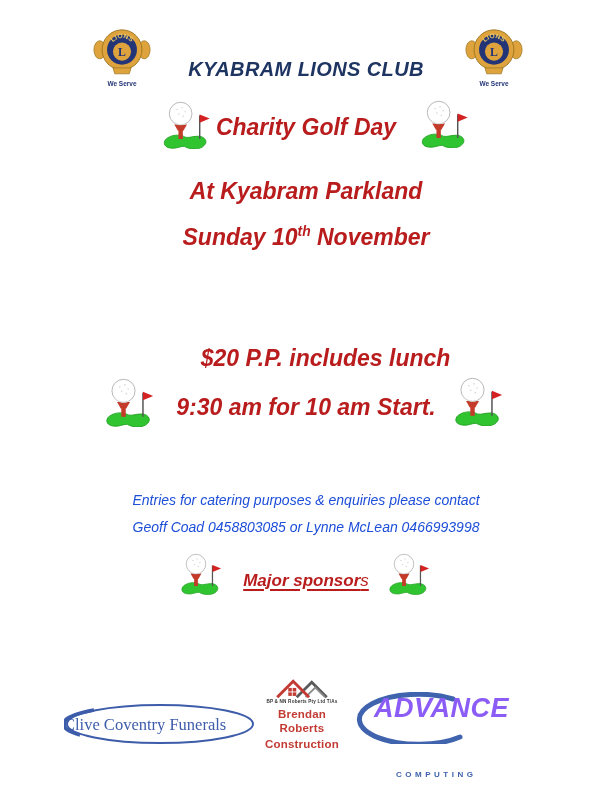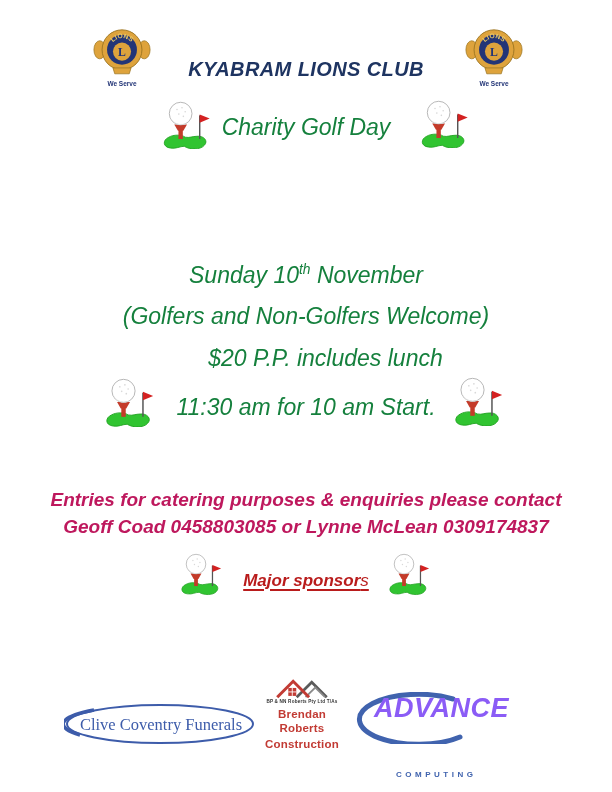--- a/index.html
+++ b/index.html
@@ -15,35 +15,35 @@
     position:absolute; left:0; right:0;
     text-align:center;
     white-space:nowrap;
   }
   .club-title {
     top:57px; line-height:24px;
     font-size:20px; font-weight:bold; font-style:italic;
     color:#1e3461; letter-spacing:0.4px;
   }
   .event-line {
-    font-size:23px; font-weight:normal; font-style:italic;
-    color:#15803d; line-height:30px;
+    font-size:23px; font-weight:bold; font-style:italic;
+    color:#b91c1c; line-height:30px;
   }
   .event-line sup { font-size:60%; vertical-align:super; }
   .t-charity  { top:112px; }
   .t-parkland { top:176px; }
-  .t-sunday   { top:217px;margin-top:38px; }
+  .t-sunday   { top:217px; }
   .t-person   { top:259px; }
   .t-golfers  { top:301px; }
   .t-price    { top:343px;margin-left:39px; }
   .t-start    { top:392px; }
   .t-pins     { top:441px; }
   .contact-line {
-    font-size:19px; font-weight:bold; font-style:italic;
-    color:#be185d; line-height:26px;
+    font-size:14px; font-weight:normal; font-style:italic;
+    color:#1d4ed8; line-height:26px;
   }
   .t-contact1 { top:487px; }
   .t-contact2 { top:514px; }
   .sponsors-heading {
     top:568px; line-height:26px;
     font-size:17px; font-style:italic; color:#b91c1c;
   }
   .sponsors-heading .underlined {
     text-decoration:underline;
     text-decoration-thickness:1.5px;
@@ -69,21 +69,21 @@
   .emblem .motto {
     margin-top:1px; font-size:6.5px; font-weight:bold; color:#233577;
   }
 
   
   .logo { position:absolute; }
   .logo-clive { left:64px; top:701px; width:194px; height:46px; }
   .logo-clive svg { position:absolute; left:0; top:0; width:100%; height:100%; }
   .logo-clive .clive-text {
     position:absolute; left:0; right:0; top:14px;
-    text-align:center;
+    text-align:left;
     font-family:"Liberation Serif", serif;
     font-size:16.5px; color:#3d5caa; white-space:nowrap;
   }
   .logo-brendan { left:254px; top:676px; width:96px; text-align:center; }
   .logo-brendan .roof { display:block; width:54px; height:23px; margin:0 auto; }
   .logo-brendan .roof svg { display:block; width:100%; height:100%; }
   .logo-brendan .caption {
     font-size:4.6px; font-weight:bold; color:#333; letter-spacing:0.2px;
     line-height:6px;
   }
@@ -172,63 +172,63 @@
         <circle cx="23" cy="15" r="12.5" fill="#ffffff" stroke="#a8a8a8" stroke-width="0.9"></circle>
         <path d="M11.2 18 A 12.5 12.5 0 0 0 31 25 A 14 14 0 0 1 11.2 18 Z" fill="#e4e4e4"></path>
         <circle cx="19" cy="10.5" r="0.9" fill="#d8d8d8"></circle>
         <circle cx="24.5" cy="8.5" r="0.9" fill="#d8d8d8"></circle>
         <circle cx="28" cy="13" r="0.9" fill="#d8d8d8"></circle>
         <circle cx="21" cy="15.5" r="0.9" fill="#d8d8d8"></circle>
         <circle cx="26" cy="18" r="0.9" fill="#d8d8d8"></circle>
       </svg>
     </span>
 
+  <div class="row event-line t-parkland">At Kyabram Parkland</div>
 
   <div class="row event-line t-sunday"><span>Sunday 10</span><sup>th</sup><span> November</span></div>
 
-  <div class="row event-line t-golfers">(Golfers and Non-Golfers Welcome)</div>
   <div class="row event-line t-price">$20 P.P. includes lunch</div>
 
   <span class="golf-icon gi-s-left">
       <svg viewBox="0 0 60 54">
         <path d="M10 41 C3 44 3 52 12 53 C18 54 22 51 27 51 C33 55 45 55 49 50 C54 45 48 39 41 40 C36 40 33 42 28 41 C24 38 15 38 10 41 Z" fill="#31c431" stroke="#22a322" stroke-width="1"></path>
         <line x1="44" y1="17" x2="44" y2="43" stroke="#555" stroke-width="1.6"></line>
         <path d="M44 16 L55 20.5 L44 25 Z" fill="#d42121"></path>
         <path d="M16 27 L30 27 L26 34 L20 34 Z" fill="#c43b2a"></path>
         <rect x="20.6" y="33" width="4.8" height="10" fill="#c43b2a"></rect>
         <circle cx="23" cy="15" r="12.5" fill="#ffffff" stroke="#a8a8a8" stroke-width="0.9"></circle>
         <path d="M11.2 18 A 12.5 12.5 0 0 0 31 25 A 14 14 0 0 1 11.2 18 Z" fill="#e4e4e4"></path>
         <circle cx="19" cy="10.5" r="0.9" fill="#d8d8d8"></circle>
         <circle cx="24.5" cy="8.5" r="0.9" fill="#d8d8d8"></circle>
         <circle cx="28" cy="13" r="0.9" fill="#d8d8d8"></circle>
         <circle cx="21" cy="15.5" r="0.9" fill="#d8d8d8"></circle>
         <circle cx="26" cy="18" r="0.9" fill="#d8d8d8"></circle>
       </svg>
     </span>
-  <div class="row event-line t-start">11:30 am for 10 am Start.</div>
+  <div class="row event-line t-start">9:30 am for 10 am Start.</div>
   <span class="golf-icon gi-s-right">
       <svg viewBox="0 0 60 54">
         <path d="M10 41 C3 44 3 52 12 53 C18 54 22 51 27 51 C33 55 45 55 49 50 C54 45 48 39 41 40 C36 40 33 42 28 41 C24 38 15 38 10 41 Z" fill="#31c431" stroke="#22a322" stroke-width="1"></path>
         <line x1="44" y1="17" x2="44" y2="43" stroke="#555" stroke-width="1.6"></line>
         <path d="M44 16 L55 20.5 L44 25 Z" fill="#d42121"></path>
         <path d="M16 27 L30 27 L26 34 L20 34 Z" fill="#c43b2a"></path>
         <rect x="20.6" y="33" width="4.8" height="10" fill="#c43b2a"></rect>
         <circle cx="23" cy="15" r="12.5" fill="#ffffff" stroke="#a8a8a8" stroke-width="0.9"></circle>
         <path d="M11.2 18 A 12.5 12.5 0 0 0 31 25 A 14 14 0 0 1 11.2 18 Z" fill="#e4e4e4"></path>
         <circle cx="19" cy="10.5" r="0.9" fill="#d8d8d8"></circle>
         <circle cx="24.5" cy="8.5" r="0.9" fill="#d8d8d8"></circle>
         <circle cx="28" cy="13" r="0.9" fill="#d8d8d8"></circle>
         <circle cx="21" cy="15.5" r="0.9" fill="#d8d8d8"></circle>
         <circle cx="26" cy="18" r="0.9" fill="#d8d8d8"></circle>
       </svg>
     </span>
 
 
   <div class="row contact-line t-contact1">Entries for catering purposes &amp; enquiries please contact</div>
-  <div class="row contact-line t-contact2">Geoff Coad 0458803085 or Lynne McLean 0309174837</div>
+  <div class="row contact-line t-contact2">Geoff Coad 0458803085 or Lynne McLean 0466993998</div>
 
   <span class="golf-icon gi-m-left">
       <svg viewBox="0 0 60 54">
         <path d="M10 41 C3 44 3 52 12 53 C18 54 22 51 27 51 C33 55 45 55 49 50 C54 45 48 39 41 40 C36 40 33 42 28 41 C24 38 15 38 10 41 Z" fill="#31c431" stroke="#22a322" stroke-width="1"></path>
         <line x1="44" y1="17" x2="44" y2="43" stroke="#555" stroke-width="1.6"></line>
         <path d="M44 16 L55 20.5 L44 25 Z" fill="#d42121"></path>
         <path d="M16 27 L30 27 L26 34 L20 34 Z" fill="#c43b2a"></path>
         <rect x="20.6" y="33" width="4.8" height="10" fill="#c43b2a"></rect>
         <circle cx="23" cy="15" r="12.5" fill="#ffffff" stroke="#a8a8a8" stroke-width="0.9"></circle>
         <path d="M11.2 18 A 12.5 12.5 0 0 0 31 25 A 14 14 0 0 1 11.2 18 Z" fill="#e4e4e4"></path>

